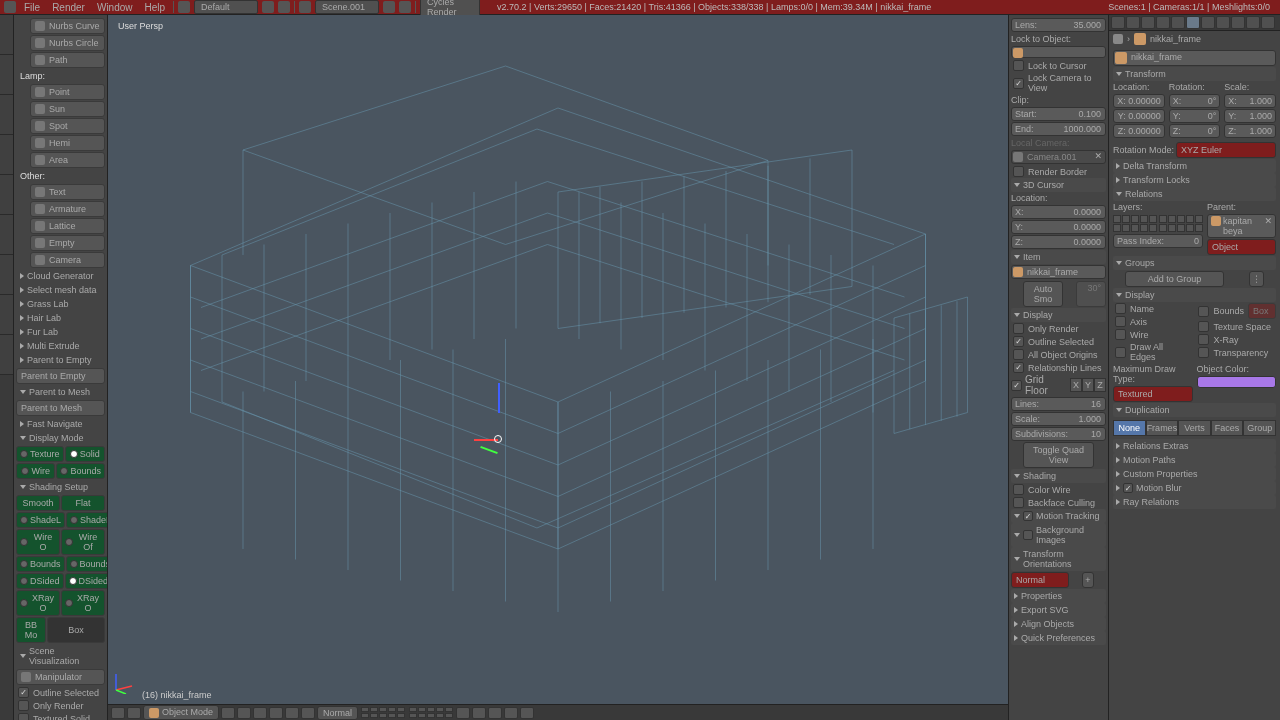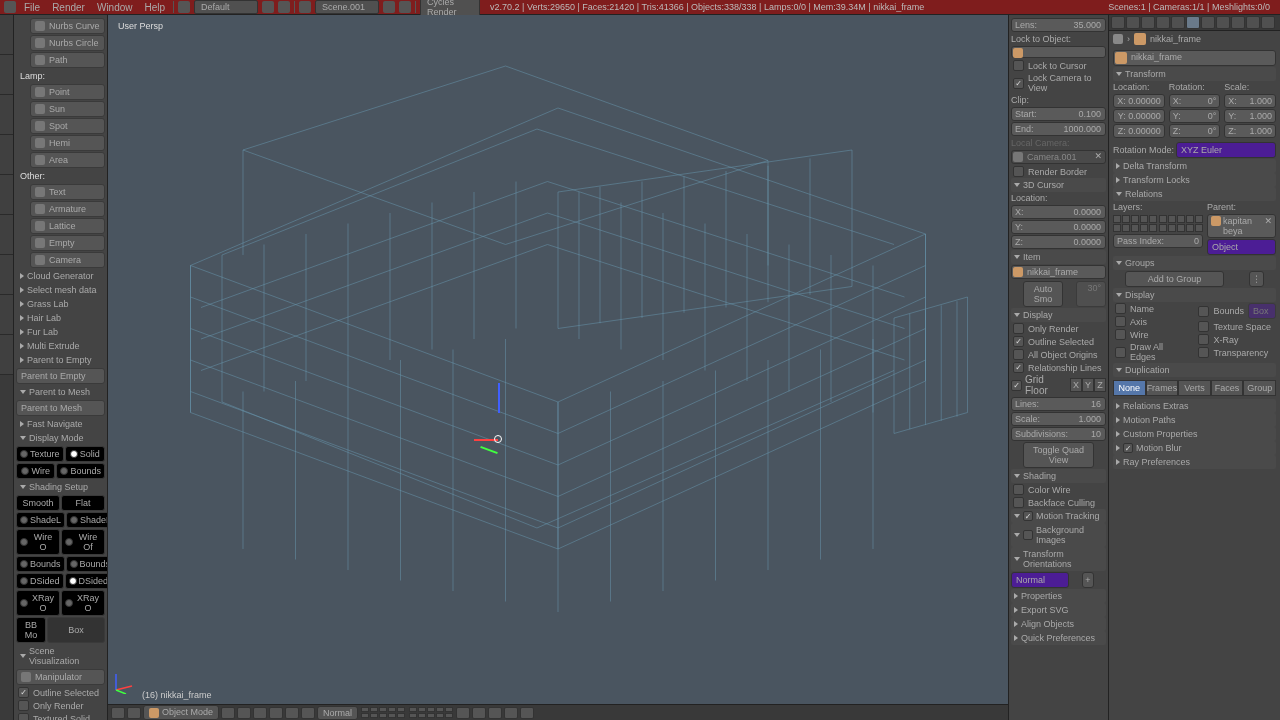--- a/index.html
+++ b/index.html
@@ -2,34 +2,34 @@
 <html><head>
 <meta charset="utf-8">
 <style>
 * { margin: 0; padding: 0; box-sizing: border-box; }
 body { font-family: sans-serif; font-size: 10px; background: #393939; color: #aaa; overflow: hidden; width: 1280px; height: 720px; }
 .topbar { height: 15px; background: #7f1d1d; display: flex; align-items: center; padding: 0 2px; border-bottom: 1px solid #222; }
 .topbar-item { padding: 0 6px; cursor: pointer; }
 .topbar-sep { width: 1px; height: 12px; background: #555; margin: 0 2px; }
 .topbar-field { background: #505050; padding: 1px 6px; border-radius: 2px; margin: 0 2px; font-size: 9px; border: 1px solid #333; }
 .topbar-icon { width: 12px; height: 12px; margin: 0 2px; background: #555; border-radius: 2px; }
-.stats { font-size: 9px; color: #bbb; margin-left: 8px; }
+.stats { font-size: 9px; color: #bbb; margin-left: 15px; }
 .main-container { display: flex; height: 705px; }
 .vert-tabs { width: 14px; background: #3a3a3a; display: flex; flex-direction: column; border-right: 1px solid #222; }
 .vert-tab { height: 40px; background: #404040; border-bottom: 1px solid #2a2a2a; }
 .tool-panel { width: 94px; background: #444; overflow-y: auto; padding: 2px; border-right: 1px solid #222; }
 .tool-cat { color: #ddd; font-size: 9px; padding: 2px 4px; }
 .tool-btn { background: #555; margin: 1px 0; padding: 2px 4px; border-radius: 3px; font-size: 9px; cursor: pointer; border: 1px solid #3a3a3a; display: flex; align-items: center; gap: 4px; }
 .tool-btn.indent { margin-left: 14px; width: calc(100% - 14px); }
 .tool-icon { width: 10px; height: 10px; background: #777; border-radius: 2px; flex-shrink: 0; }
 .section-header { padding: 2px 4px; font-size: 9px; cursor: pointer; display: flex; align-items: center; gap: 3px; }
 .tri { display: inline-block; width: 0; height: 0; border-left: 4px solid #aaa; border-top: 3px solid transparent; border-bottom: 3px solid transparent; }
 .tri.down { border-left: 3px solid transparent; border-right: 3px solid transparent; border-top: 4px solid #aaa; border-bottom: none; }
 .radio-row { display: flex; gap: 1px; margin: 1px 0; }
-.radio-btn { flex: 1; background: #000000; padding: 2px 3px; font-size: 9px; text-align: center; border-radius: 3px; cursor: pointer; border: 1px solid #3a3a3a; display: flex; align-items: center; justify-content: center; gap: 2px; }
+.radio-btn { flex: 1; background: #14532d; padding: 2px 3px; font-size: 9px; text-align: center; border-radius: 3px; cursor: pointer; border: 1px solid #3a3a3a; display: flex; align-items: center; justify-content: center; gap: 2px; }
 .radio-dot { width: 8px; height: 8px; border-radius: 50%; border: 1px solid #333; background: #666; flex-shrink: 0; }
 .radio-dot.on { background: #fff; }
 .viewport { flex: 1; background: #4a5560; position: relative; }
 .viewport-label { position: absolute; top: 6px; left: 10px; font-size: 9px; color: #ddd; }
 .wireframe { position: absolute; top: 30px; left: 30px; right: 30px; bottom: 60px; opacity: 0.7; }
 .gizmo { position: absolute; left: 390px; top: 398px; }
 .obj-label { position: absolute; bottom: 20px; left: 34px; font-size: 9px; color: #ccc; }
 .axis-widget { position: absolute; bottom: 26px; left: 4px; width: 22px; height: 22px; }
 .viewport-bottom { position: absolute; bottom: 0; left: 0; right: 0; height: 16px; background: #393939; display: flex; align-items: center; padding: 0 2px; border-top: 1px solid #222; }
 .vb-btn { background: #555; padding: 1px 5px; margin: 0 1px; border-radius: 3px; font-size: 9px; border: 1px solid #333; cursor: pointer; }
@@ -55,21 +55,21 @@
 .outliner-row { display: flex; align-items: center; gap: 4px; padding: 2px 4px; font-size: 9px; }
 .outliner-icon { width: 12px; height: 12px; background: #cc9966; border-radius: 2px; }
 .props-content { padding: 2px 4px; }
 .props-hdr { padding: 2px 3px; font-size: 9px; cursor: pointer; display: flex; align-items: center; gap: 3px; background: #4a4a4a; border-radius: 2px; }
 .props-row3 { display: flex; gap: 4px; }
 .props-col { flex: 1; }
 .props-label { font-size: 9px; padding: 1px 0; }
 .props-input { background: #5a5a5a; padding: 1px 3px; font-size: 9px; border-radius: 3px; border: 1px solid #333; margin: 1px 0; display: flex; }
 .props-input span:first-child { flex: 0 0 auto; }
 .props-input span:last-child { flex: 1; text-align: right; }
-.props-dropdown { background: #4c1d95; padding: 2px 4px; font-size: 9px; border-radius: 3px; margin: 1px 0; border: 1px solid #333; }
+.props-dropdown { background: #7f1d1d; padding: 2px 4px; font-size: 9px; border-radius: 3px; margin: 1px 0; border: 1px solid #333; }
 .layer-grid { display: flex; gap: 2px; margin: 2px 0; }
 .layer-block { display: grid; grid-template-columns: repeat(5, 8px); gap: 1px; }
 .layer-cell { width: 8px; height: 8px; background: #555; border: 1px solid #333; }
 .color-swatch { height: 12px; background: #a878e8; border-radius: 3px; margin: 1px 0; border: 1px solid #333; }
 .btn-group { display: flex; gap: 0; margin: 3px 0; }
 .btn-group > div { flex: 1; background: #555; text-align: center; padding: 2px 0; font-size: 9px; border: 1px solid #333; cursor: pointer; }
 .btn-group > div.active { background: #5577aa; color: #fff; }
 </style>
 </head>
 <body>
@@ -743,20 +743,30 @@
           <div class="n-check">
               <span class="n-checkbox"></span>
               <span>X-Ray</span>
             </div>
           <div class="n-check">
               <span class="n-checkbox"></span>
               <span>Transparency</span>
             </div>
         </div>
       </div>
+      <div class="props-row3">
+        <div class="props-col">
+          <div class="props-label">Maximum Draw Type:</div>
+          <div class="props-dropdown">Textured</div>
+        </div>
+        <div class="props-col">
+          <div class="props-label">Object Color:</div>
+          <div class="color-swatch"></div>
+        </div>
+      </div>
       <div class="props-hdr">
           <span class="tri down"></span>
           <span>Duplication</span>
         </div>
       <div class="btn-group">
         <div class="active">None</div>
         <div>Frames</div>
         <div>Verts</div>
         <div>Faces</div>
         <div>Group</div>
@@ -773,17 +783,17 @@
           <span class="tri"></span>
           <span>Custom Properties</span>
         </div>
       <div class="props-hdr">
           <span class="tri"></span>
           <span class="n-checkbox checked" style="width:10px;height:10px"></span>
           <span>Motion Blur</span>
         </div>
       <div class="props-hdr">
           <span class="tri"></span>
-          <span>Ray Preferences</span>
+          <span>Ray Relations</span>
         </div>
     </div>
   </div>
 </div>
 
 </body></html>

